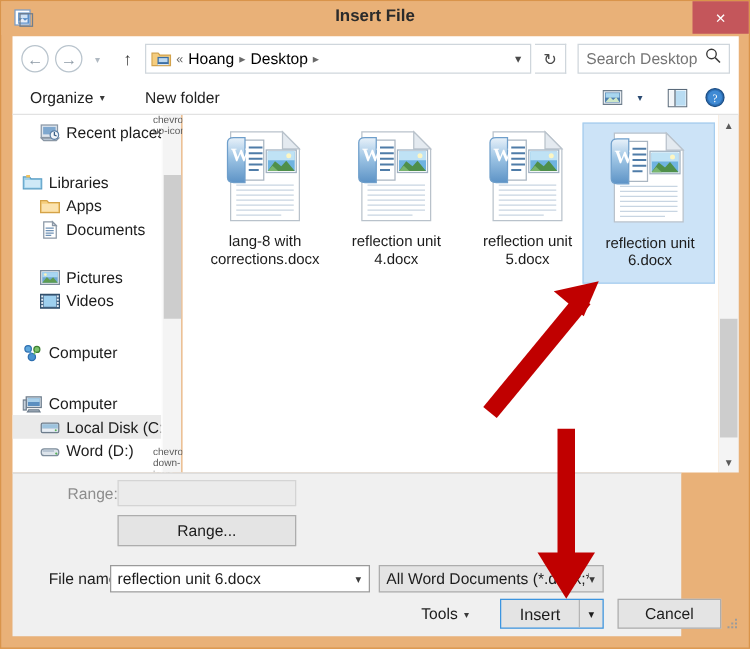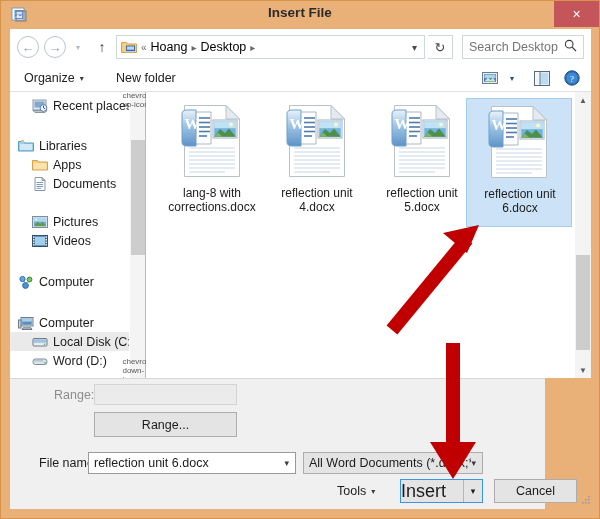--- a/index.html
+++ b/index.html
@@ -220,21 +220,21 @@
     position: absolute; left: 327px; top: 102px; height: 20px;
     display: flex; align-items: center;
     font-size: 12.5px; color: #1c1c1c; cursor: pointer;
   }
   #insert-split {
     position: absolute; left: 390px; top: 100px; width: 83px; height: 24px;
     border: 1px solid #3c95e0; background: #e4e4e4;
     display: flex; align-items: center; cursor: pointer;
   }
   #insert-label {
-    flex: 1; text-align: left; font-size: 18px; color: #1c1c1c;
+    flex: 1; text-align: center; font-size: 13px; color: #1c1c1c;
   }
   #insert-arrow {
     width: 19px; height: 22px; border-left: 1px solid #b5b5b5;
     display: flex; align-items: center; justify-content: center;
     font-size: 9px; color: #1c1c1c;
   }
   #cancel-button {
     position: absolute; left: 484px; top: 100px; width: 83px; height: 24px;
     border: 1px solid #adadad; background: #e4e4e4;
     display: flex; align-items: center; justify-content: center;

